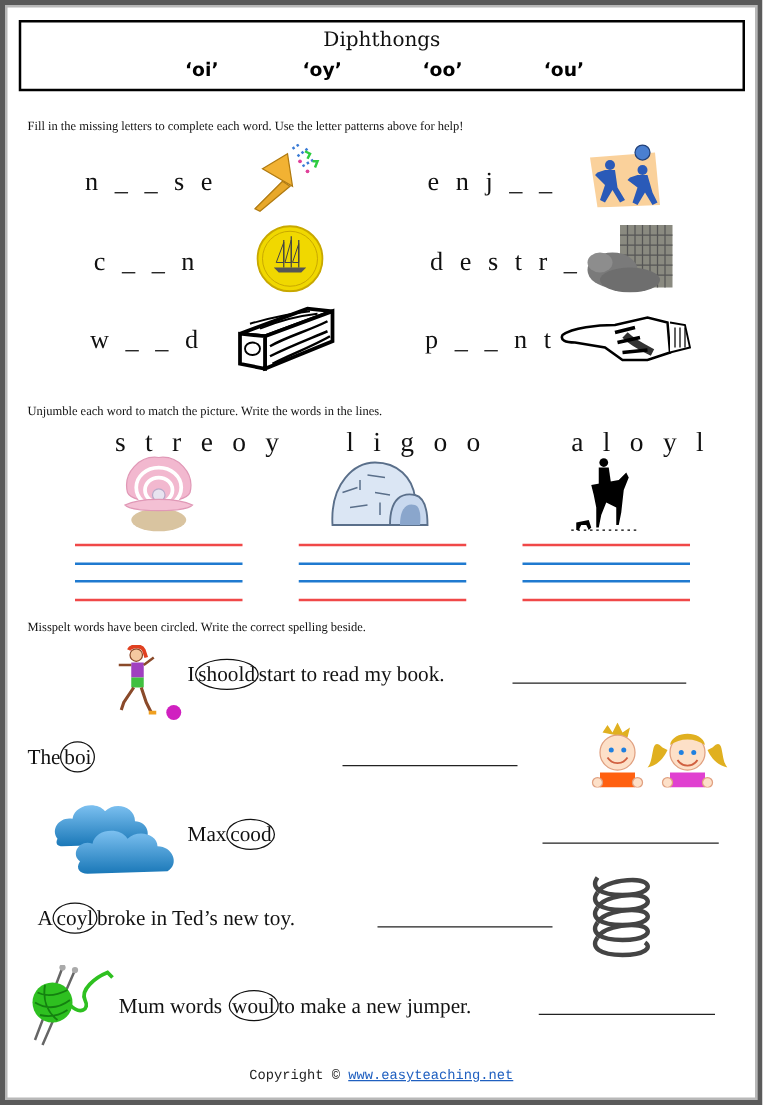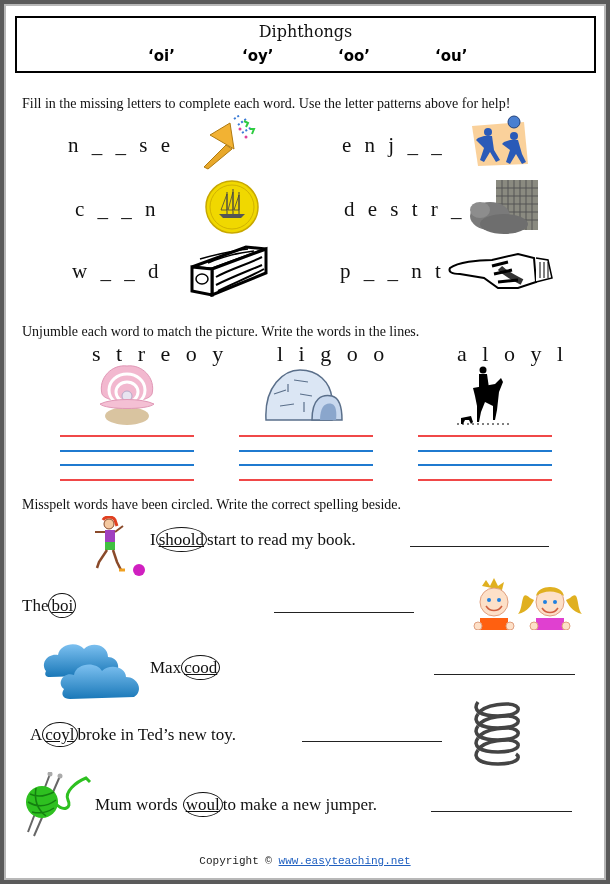--- a/index.html
+++ b/index.html
@@ -23,21 +23,21 @@
     position: absolute; left: 0; right: 0; top: 4px; text-align: center;
     font-family: "DejaVu Serif", serif; font-size: 16px; color: #111;
   }
   .pattern {
     position: absolute; top: 29px; font-family: "DejaVu Sans", sans-serif;
     font-weight: bold; font-size: 15px; color: #000;
   }
 
   .instruction {
     position: absolute; left: 22px; font-family: "Liberation Serif", serif;
-    font-size: 14px; color: #111; white-space: nowrap;
+    font-size: 10px; color: #111; white-space: nowrap;
   }
 
   .fill-word {
     position: absolute; font-family: "Liberation Serif", serif;
     font-size: 21px; letter-spacing: 4px; color: #111; white-space: nowrap;
   }
 
   .jumble-word {
     position: absolute; font-family: "Liberation Serif", serif;
     font-size: 22px; letter-spacing: 5px; color: #111; white-space: nowrap;
@@ -47,21 +47,21 @@
   .hw-line { position: absolute; left: 0; right: 0; height: 2px; }
   .hw-red { background: #f04848; }
   .hw-blue { background: #1f7ad0; height: 1.5px; }
 
   .sentence {
     position: absolute; font-family: "Liberation Serif", serif;
     font-size: 17px; color: #111; white-space: nowrap; display: flex; align-items: center;
   }
   .circled {
     display: inline-block; border: 1.3px solid #111; border-radius: 50%;
-    padding: 3px 2px; line-height: 1; text-decoration: underline;
+    padding: 3px 2px; line-height: 1;
   }
   .answer-line { position: absolute; height: 1px; background: #222; }
 
   .copyright {
     position: absolute; left: 0; right: 0; top: 855px; text-align: center;
     font-family: Liberation Mono, monospace; font-size: 11px; color: #222;
   }
   .copyright a { color: #2060c0; text-decoration: underline; }
 
   svg { display: block; }

